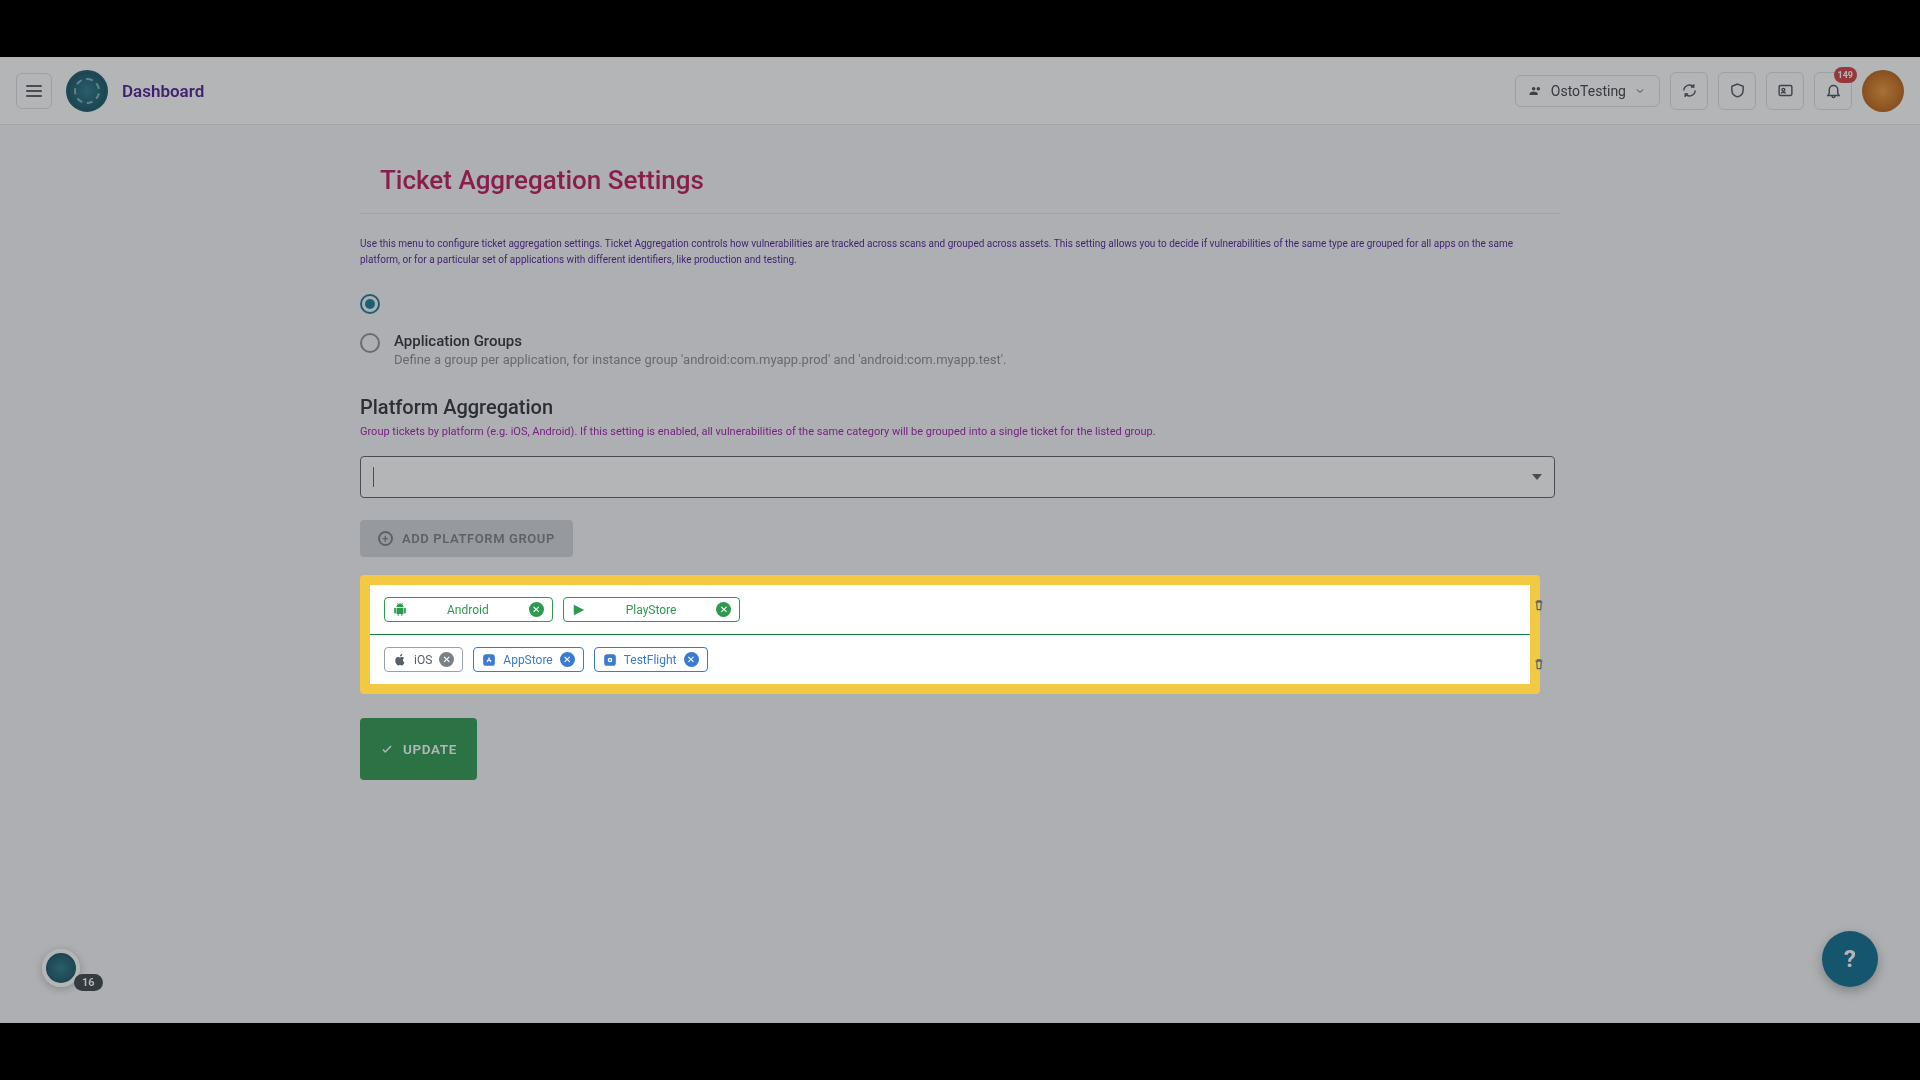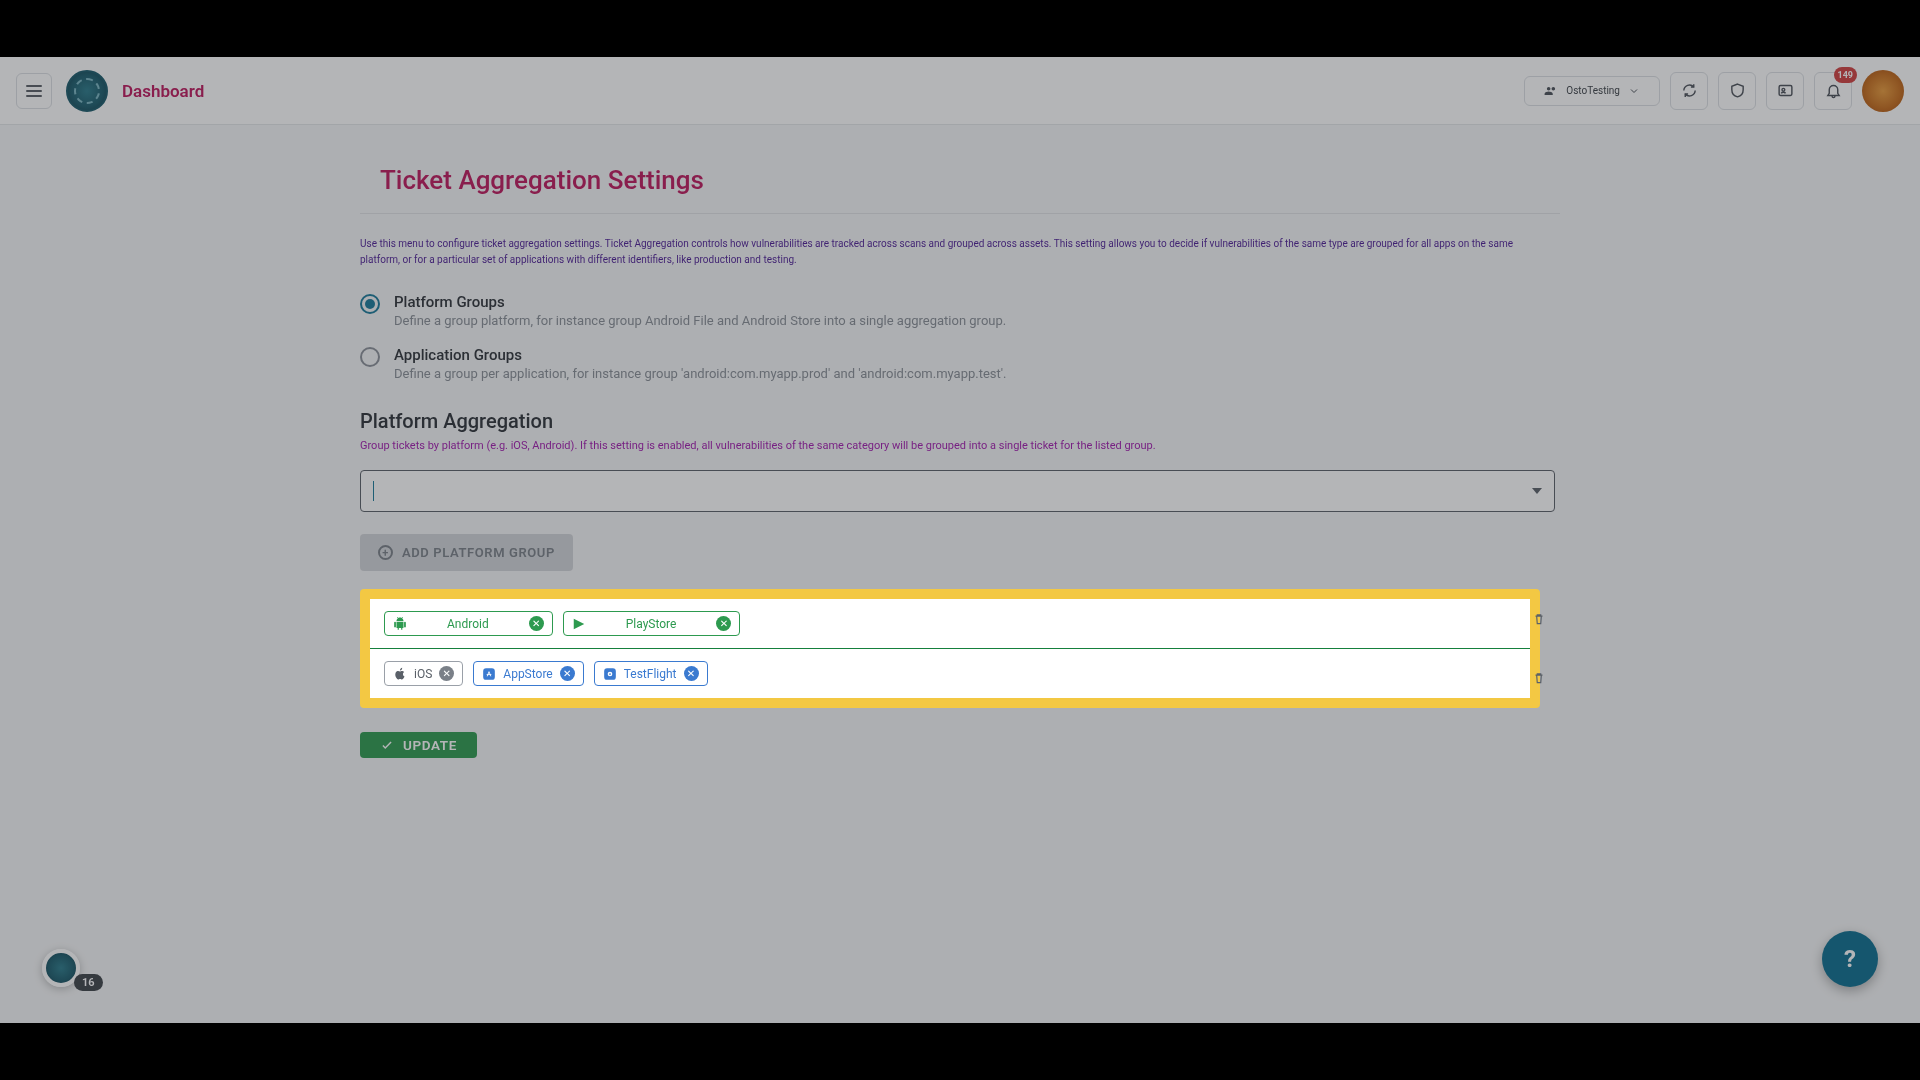--- a/index.html
+++ b/index.html
@@ -38,25 +38,25 @@
   }
   .hamburger-lines { width:16px; height:12px; display:flex; flex-direction:column; justify-content:space-between;}
   .hamburger-lines span { display:block; height:2px; background:#5a5f66; border-radius:1px;}
   .logo {
     width:42px; height:42px; border-radius:50%;
     background: radial-gradient(circle,#2a7a8a 0%,#1a5a6a 60%,#0d3a4a 100%);
     border:2px solid #1a5a6a;
     display:flex; align-items:center; justify-content:center;
   }
   .logo-inner { width:26px; height:26px; border-radius:50%; border:2px dashed #7ab5c2;}
-  .app-title { font-size:17px; font-weight:600; color:#be185d; }
+  .app-title { font-size:17px; font-weight:600; color:#4c1d95; }
   .header-right { display:flex; align-items:center; gap:10px; }
   .workspace-btn {
-    border:1px solid #dcdfe3; border-radius:6px; padding:7px 19px;
-    display:flex; align-items:center; gap:8px; font-size:10px; color:#3d4248; cursor:pointer;
+    border:1px solid #dcdfe3; border-radius:6px; padding:7px 13px;
+    display:flex; align-items:center; gap:8px; font-size:14px; color:#3d4248; cursor:pointer;
     background:#fff;
   }
   .icon-btn {
     width:38px; height:38px; border:1px solid #dcdfe3; border-radius:6px;
     display:flex; align-items:center; justify-content:center; cursor:pointer; background:#fff;
     position:relative;
   }
   .icon-btn svg { width:17px; height:17px; stroke:#4b5058; fill:none; stroke-width:2; }
   .bell-badge {
     position:absolute; top:-6px; right:-6px; min-width:22px; height:16px;
@@ -150,21 +150,21 @@
   .trash-peek {
     position:absolute; right:-18px; width:18px; display:flex; align-items:center; justify-content:center;
   }
   .trash-peek.top { top:12px; }
   .trash-peek.bot { bottom:12px; }
   .trash-peek svg { width:14px; height:16px; stroke:#5a6068; fill:none; stroke-width:2;}
 
   .update-btn {
     margin-top:24px;
     display:inline-flex; align-items:center; gap:9px;
-    background:#2d9a4f; color:#fff; padding:5px 20px; border-radius:4px;
+    background:#2d9a4f; color:#fff; padding:23px 20px; border-radius:4px;
     font-size:13.5px; font-weight:600; letter-spacing:0.6px; cursor:pointer;
   }
   .check-ic { width:14px; height:14px; }
 
   .floating-help {
     position:absolute; right:42px; bottom:36px;
     width:56px; height:56px; border-radius:50%;
     background:#0b6e8f; color:#fff;
     display:flex; align-items:center; justify-content:center;
     font-size:24px; font-weight:700; cursor:pointer;
@@ -262,24 +262,20 @@
       <div class="page-title">Ticket Aggregation Settings</div>
       <div class="divider"></div>
 
       <div class="desc-text">Use this menu to configure ticket aggregation settings. Ticket Aggregation controls how vulnerabilities are tracked across scans and grouped across assets. This setting allows you to decide if vulnerabilities of the same type are grouped for all apps on the same platform, or for a particular set of applications with different identifiers, like production and testing.</div>
 
       
       <div class="radio-row">
         <div class="radio-outer">
             <div class="radio-inner"></div>
           </div>
-        <div class="radio-labels">
-          <div class="radio-title">Platform Groups</div>
-          <div class="radio-sub">Define a group platform, for instance group Android File and Android Store into a single aggregation group.</div>
-        </div>
       </div>
       <div class="radio-row">
         <div class="radio-outer unsel"></div>
         <div class="radio-labels">
           <div class="radio-title">Application Groups</div>
           <div class="radio-sub">Define a group per application, for instance group 'android:com.myapp.prod' and 'android:com.myapp.test'.</div>
         </div>
       </div>
 
       <div class="section-title">Platform Aggregation</div>

